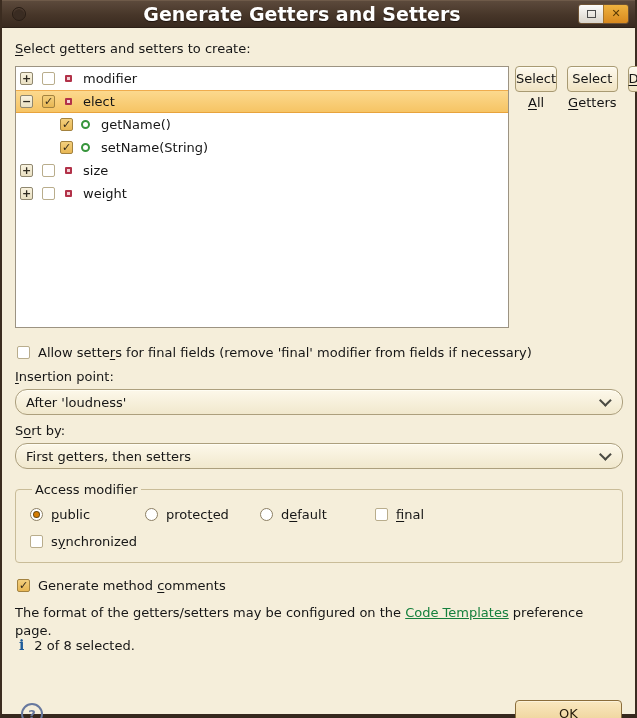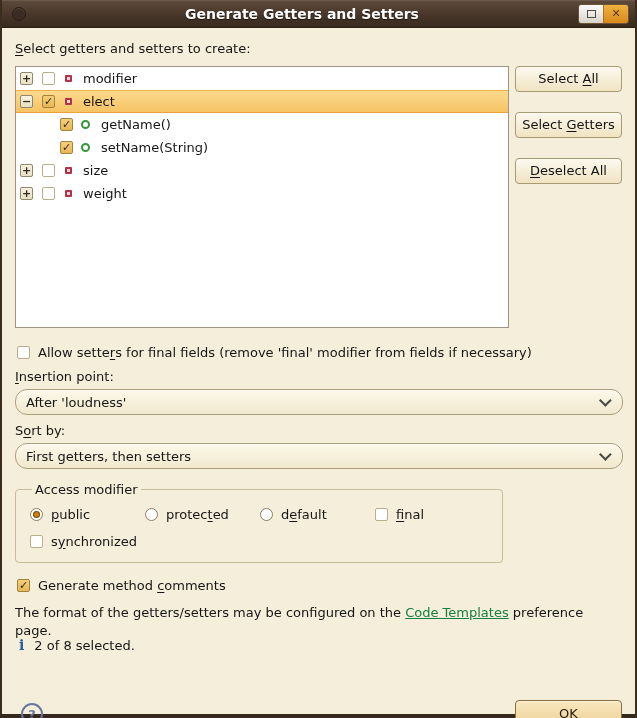--- a/index.html
+++ b/index.html
@@ -9,21 +9,21 @@
 
   .window{ width:637px; height:718px; position:relative; background:#f5eeda;
     border-left:2px solid #3b2c20; border-right:2px solid #3b2c20; border-bottom:4px solid #36281d; }
 
   
   .titlebar{ height:28px; display:flex; align-items:center; padding:0 6px;
     background:linear-gradient(#5d4b3d,#473629 55%,#392a1f);
     border-bottom:1px solid #2c2017; box-shadow:inset 0 1px 0 #6e5a49; }
   .winmenu{ width:14px; height:14px; border-radius:50%; background:#3a2c22;
     border:1px solid #281d15; box-shadow:inset 0 1px 1px #584537; margin-left:4px; }
-  .title{ flex:1; text-align:center; color:#ffffff; font-weight:bold; font-size:14px;
+  .title{ flex:1; text-align:center; color:#ffffff; font-weight:bold; font-size:19px;
     text-shadow:0 1px 1px #1f150e; }
   .winbtns{ display:flex; border-radius:3px; overflow:hidden; border:1px solid #6e5335; }
   .btn-max{ width:24px; height:18px; background:linear-gradient(#fcfbf9,#d9d4ca);
     display:flex; align-items:center; justify-content:center; }
   .btn-max .sq{ width:9px; height:8px; border:1px solid #4c4c4c; background:transparent; }
   .btn-close{ width:25px; height:18px; background:linear-gradient(#eeb23f,#d8891e);
     color:#5a3a05; font-weight:bold; font-size:11px; line-height:18px; text-align:center;
     border-left:1px solid #a5742a; }
 
   
@@ -42,36 +42,36 @@
   .cb{ width:13px; height:13px; border:1px solid #b9ad8c; border-radius:2px; background:#fff;
     flex:0 0 auto; margin-left:5px; text-align:center; font-size:11px; line-height:12px; color:transparent; }
   .cb.checked{ background:linear-gradient(#f3cf7d,#e8b754); border-color:#a3823f; color:#33291a; font-weight:bold; }
   .tree-row.lvl2 .cb{ margin-left:0; }
   .ficon{ width:7px; height:7px; border:2px solid #b23249; background:#f3d2d6; border-radius:1px;
     flex:0 0 auto; margin-left:6px; }
   .micon{ width:9px; height:9px; border:2px solid #37953c; background:#ffffff; border-radius:50%;
     flex:0 0 auto; margin-left:4px; }
   .tlabel{ margin-left:7px; }
 
-  .side-col{ display:flex; flex-direction:column; gap:20px; width:107px; }
+  .side-col{ display:flex; flex-direction:row; gap:10px; width:107px; }
   .pbtn{ height:26px; border:1px solid #a89a72; border-radius:4px;
     background:linear-gradient(#fdf9ee,#f0e3c2); text-align:center; line-height:24px;
     box-shadow:inset 0 1px 0 #fffdf4; color:#131313; }
 
   .check-row{ display:flex; align-items:center; gap:8px; height:18px; }
   .row-allow{ margin-top:15px; padding-left:2px; }
   .lbl-block{ margin-top:8px; height:16px; line-height:16px; }
   .select{ margin-top:4px; height:26px; width:608px; border:1px solid #ac9f7d; border-radius:12px;
     background:linear-gradient(#fdf8ea,#f1e8cd); display:flex; align-items:center;
     padding:0 10px; box-shadow:inset 0 1px 0 #fffdf3; }
   .select .val{ flex:1; }
   .chev{ width:9px; height:9px; border-left:2px solid #4a4a42; border-bottom:2px solid #4a4a42;
     transform:rotate(-45deg) translateY(-3px); flex:0 0 auto; }
 
-  fieldset.access{ margin-top:13px; width:488px; border:1px solid #c9bc98; border-radius:4px;
+  fieldset.access{ margin-top:13px; width:608px; border:1px solid #c9bc98; border-radius:4px;
     padding:4px 14px 12px 14px; }
   fieldset.access legend{ padding:0 3px; margin-left:2px; }
   .acc-grid{ display:grid; grid-template-columns:115px 115px 115px auto; row-gap:9px; margin-top:4px; }
   .radio{ width:13px; height:13px; border:1px solid #8c7f63; border-radius:50%; background:#fff; flex:0 0 auto; position:relative; }
   .radio.sel::after{ content:""; position:absolute; left:3px; top:3px; width:5px; height:5px;
     border-radius:50%; background:#d57d05; box-shadow:0 0 0 1px #6b4a12; }
   .opt{ display:flex; align-items:center; gap:8px; height:18px; }
 
   .row-gencomments{ margin-top:13px; padding-left:2px; }
   .note{ margin-top:10px; height:18px; line-height:18px; }

